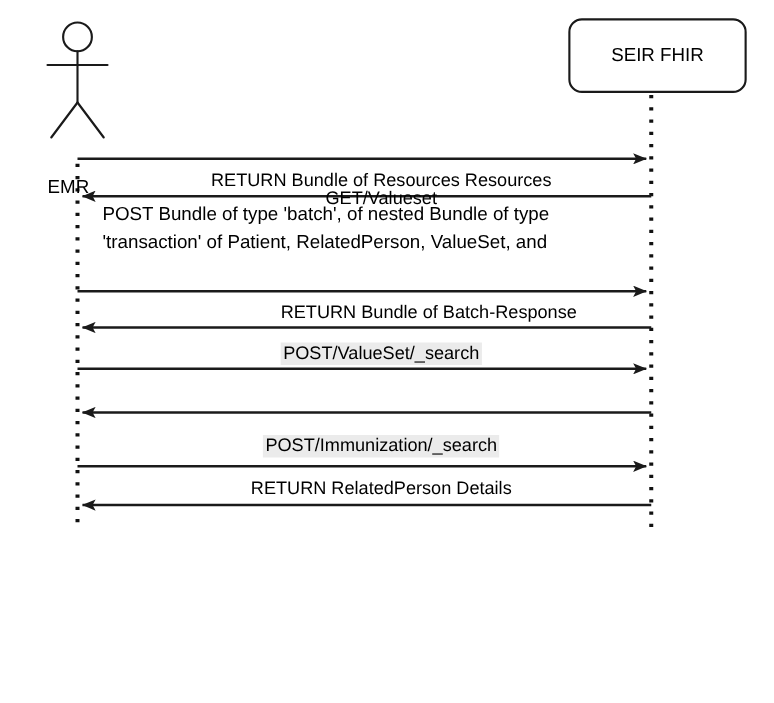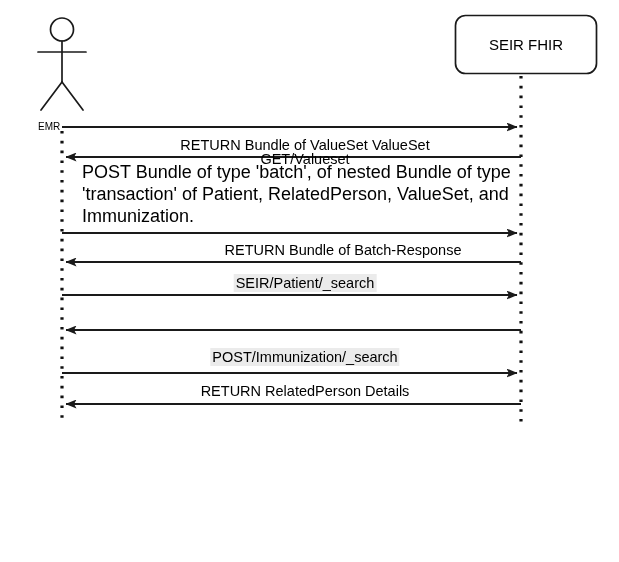--- a/index.html
+++ b/index.html
@@ -36,32 +36,33 @@
     -webkit-font-smoothing: none;
   }
   .lbl-center {
     transform: translateX(-50%);
     text-align: center;
   }
   .participant-label {
     font-size: 15px;
   }
   .actor-label {
-    font-size: 10px;
+    font-size: 15px;
+    margin-top: 23px;
   }
   .msg-label {
     font-size: 14.5px;
   }
   .msg-label.hl {
     background: #ebebeb;
     padding: 0 2px;
   }
   .msg-block {
     position: absolute;
-    font-size: 18px;
+    font-size: 15px;
     line-height: 22px;
     white-space: normal;
     text-align: left;
   }
 </style>
 </head>
 <body>
 
 <div id="diagram-root">
 
@@ -114,30 +115,29 @@
   <div class="lbl participant-label lbl-center" style="left:526px; top:36px;">SEIR FHIR</div>
 
   <div class="lbl actor-label" style="left:38px; top:118px;">EMR</div>
 
   <div class="lbl participant-label lbl-center" style="left:526px; top:466px;">SEIR FHIR</div>
 
   <div class="lbl actor-label" style="left:38px; top:529px;">EMR</div>
 
   <div class="lbl msg-label lbl-center" style="left:305px; top:106px;margin-top:44px;">GET/Valueset</div>
 
-  <div class="lbl msg-label lbl-center" style="left:305px; top:136px;">RETURN Bundle of ValueSet ValueSet</div>
+  <div class="lbl msg-label lbl-center" style="left:305px; top:136px;">RETURN Bundle of Resources Resources</div>
 
   <div class="msg-block" style="left:82px; top:161px; width:430px;">
     <div>POST Bundle of type 'batch', of nested Bundle of type</div>
     <div>'transaction' of Patient, RelatedPerson, ValueSet, and</div>
-    <div>Immunization.</div>
   </div>
 
   <div class="lbl msg-label lbl-center" style="left:305px; top:241px;margin-left:38px;">RETURN Bundle of Batch-Response</div>
 
-  <div class="lbl msg-label lbl-center hl" style="left:305px; top:274px;">SEIR/Patient/_search</div>
+  <div class="lbl msg-label lbl-center hl" style="left:305px; top:274px;">POST/ValueSet/_search</div>
 
 
   <div class="lbl msg-label lbl-center hl" style="left:305px; top:348px;text-align:right;">POST/Immunization/_search</div>
 
   <div class="lbl msg-label lbl-center" style="left:305px; top:382px;">RETURN RelatedPerson Details</div>
 
 </div>
 
 </body></html>

